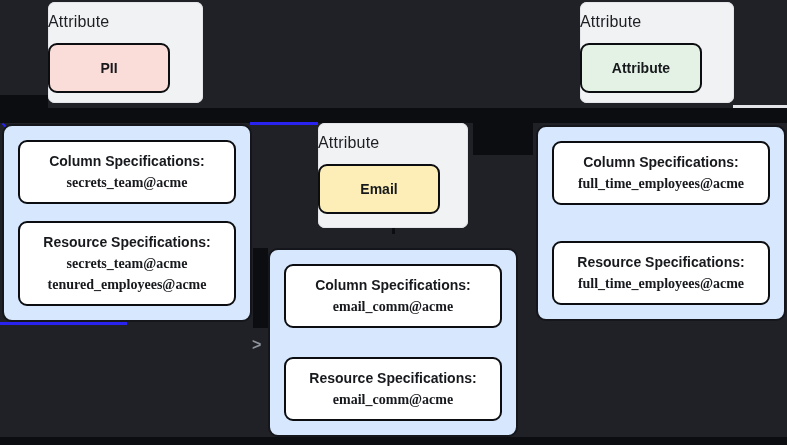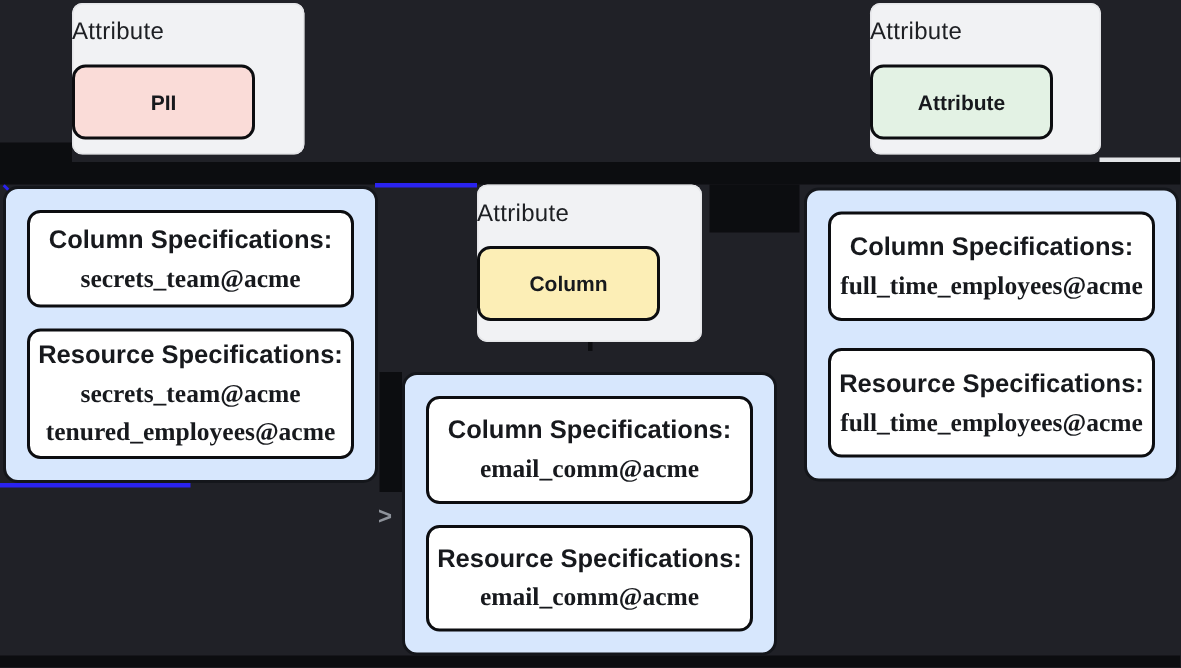--- a/index.html
+++ b/index.html
@@ -32,22 +32,22 @@
   
   .spec-node {
     position: absolute; background: #d7e7fd;
     border: 2px solid #14161b; border-radius: 10px;
     box-sizing: border-box; padding: 14px 14px;
     display: flex; flex-direction: column; justify-content: space-between; gap: 14px;
   }
   .spec-card {
     background: #ffffff; border: 2px solid #0c0d10; border-radius: 9px;
     min-height: 60px; box-sizing: border-box; padding: 9px 4px;
-    display: flex; flex-direction: column; justify-content: center;
-    text-align: center; font-size: 17px; font-weight: bold; color: #17191d;
+    display: flex; flex-direction: column; align-items: center; justify-content: center;
+    text-align: center; font-size: 14px; font-weight: bold; color: #17191d;
     line-height: 1.5;
   }
   .spec-card .body { white-space: pre-line; font-family: Liberation Serif, serif; }
 </style>
 </head>
 <body style="background: rgb(32, 33, 39);">
 
 <div class="edge" style="left: 0px; top: 108px; width: 787px; height: 15px; background: rgb(12, 13, 16);"></div>
 <div class="edge" style="left: 0px; top: 95px; width: 48px; height: 13px; background: rgb(12, 13, 16);"></div>
 <div class="edge" style="left: 473px; top: 123px; width: 60px; height: 32px; background: rgb(12, 13, 16);"></div>
@@ -65,21 +65,21 @@
   <div class="attr-chip" style="background: rgb(250, 220, 216);">PII</div>
 </div>
 
 <div class="attr-node" style="left:580px; top:2px; width:154px; height:101px;">
   <div class="attr-header">Attribute</div>
   <div class="attr-chip" style="background: rgb(227, 242, 228);">Attribute</div>
 </div>
 
 <div class="attr-node" style="left:318px; top:123px; width:150px; height:105px;">
   <div class="attr-header">Attribute</div>
-  <div class="attr-chip" style="background: rgb(252, 238, 182);">Column</div>
+  <div class="attr-chip" style="background: rgb(252, 238, 182);">Email</div>
 </div>
 
 <div class="spec-node" style="left:2px; top:124px; width:250px; height:198px;">
   <div class="spec-card">
     <div class="title">Column Specifications:</div>
     <div class="body">secrets_team@acme</div>
   </div>
   <div class="spec-card">
     <div class="title">Resource Specifications:</div>
     <div class="body">secrets_team@acme

